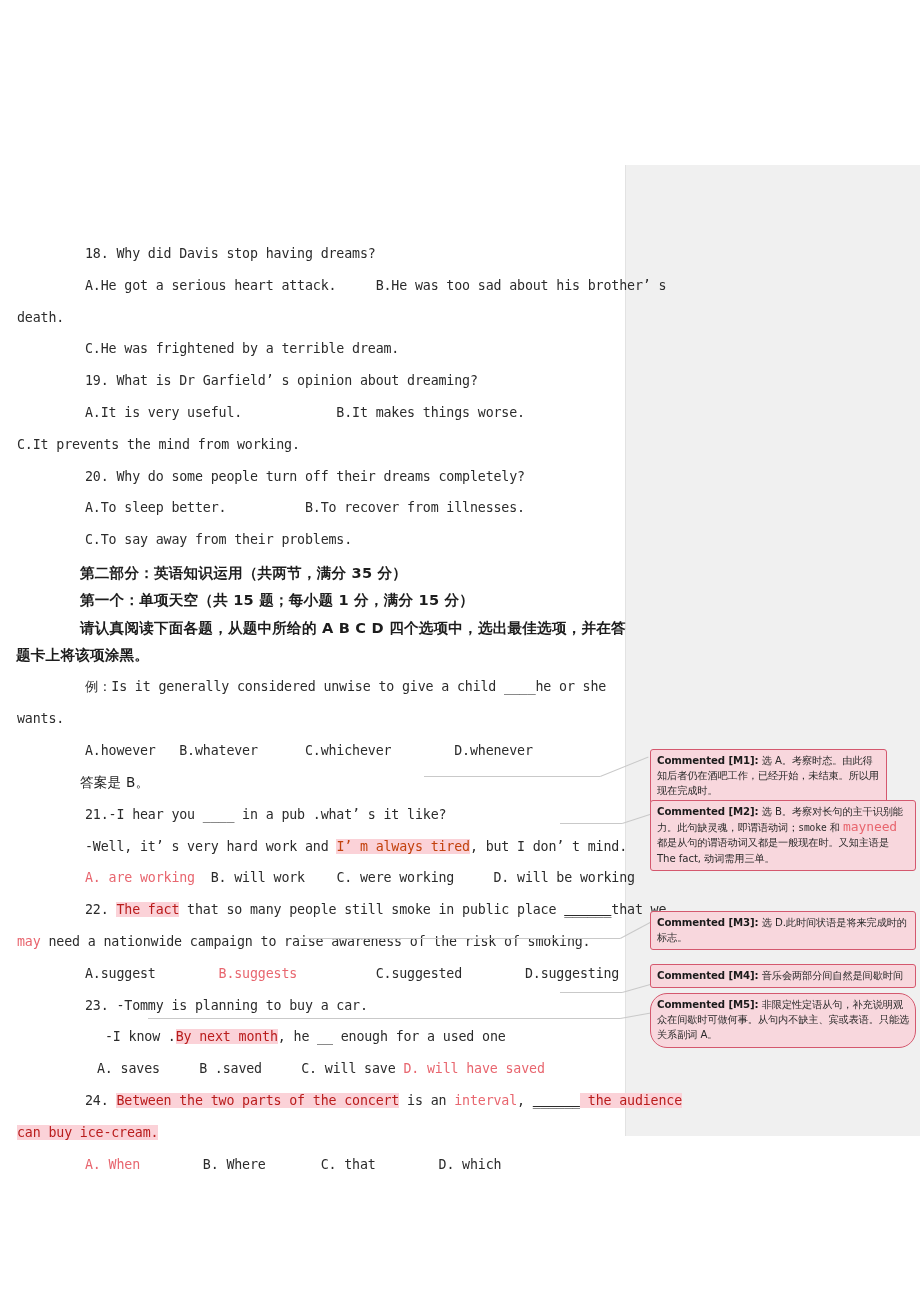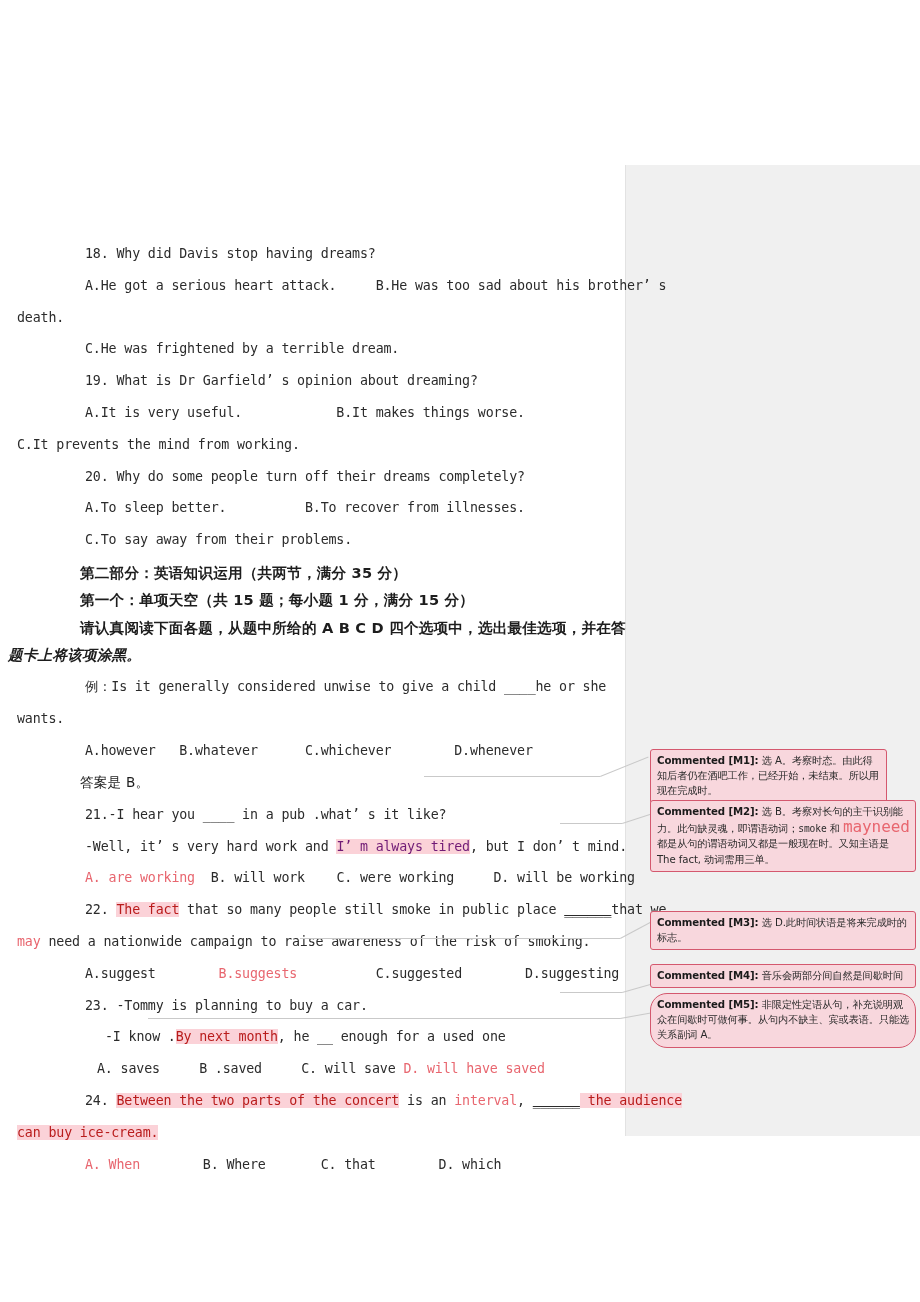--- a/index.html
+++ b/index.html
@@ -58,24 +58,24 @@
     font-family: "DejaVu Sans", "Liberation Sans", sans-serif;
     font-size: 14.6px;
     line-height: 27.5px;
     color: #1d1d1d;
     font-weight: bold;
     white-space: pre;
     margin: 0;
     padding-left: 80px;
     letter-spacing: 0.2px;
   }
-  .cn.outdent { padding-left: 8px; font-style: italic; }
+  .cn.outdent { padding-left: 16px; }
 
   .red { color: #e8666f; }
-  .hl  { background: #fbd2d8; color: #701a75; }
+  .hl  { background: #fbd2d8; color: #c2410c; }
   .hl-plain { background: #fbd2d8; color: #b91c1c; }
   .blank { text-decoration: underline; color: #2b2b2b; }
 
   
   .comment {
     position: absolute;
     box-sizing: border-box;
     background: #f8d7dd;
     border: 1px solid #d4586e;
     border-radius: 3px;
@@ -177,21 +177,21 @@
   <div class="leader" style="left:622px; top:992px; width:32px; transform: rotate(-16deg);"></div>
 
   <div class="underline-rule" style="left:148px; top:1018px; width:472px;"></div>
   <div class="leader" style="left:620px; top:1018px; width:34px; transform: rotate(-10deg);"></div>
 
   <div class="comment" style="left:650px; top:749px; width:237px;">
     <span class="tag">Commented [M1]:</span><span> 选 A。考察时态。由此得知后者仍在酒吧工作，已经开始，未结束。所以用现在完成时。</span>
   </div>
 
   <div class="comment" style="left:650px; top:800px; width:266px;">
-    <span class="tag">Commented [M2]:</span><span> 选 B。考察对长句的主干识别能力。此句缺灵魂，即谓语动词；</span><span style="font-family:'DejaVu Sans Mono', monospace;font-size:9.6px">smoke</span><span> 和 </span><span class="cred" style="font-family:'DejaVu Sans Mono', monospace;font-size:16px">mayneed</span><span> 都是从句的谓语动词又都是一般现在时。又知主语是 The fact, 动词需用三单。</span>
+    <span class="tag">Commented [M2]:</span><span> 选 B。考察对长句的主干识别能力。此句缺灵魂，即谓语动词；</span><span style="font-family:'DejaVu Sans Mono', monospace;font-size:9.6px">smoke</span><span> 和 </span><span class="cred" style="font-family:'DejaVu Sans Mono', monospace;font-size:13px">mayneed</span><span> 都是从句的谓语动词又都是一般现在时。又知主语是 The fact, 动词需用三单。</span>
   </div>
 
   <div class="comment" style="left:650px; top:911px; width:266px;">
     <span class="tag">Commented [M3]:</span><span> 选 D.此时间状语是将来完成时的标志。</span>
   </div>
 
   <div class="comment" style="left:650px; top:964px; width:266px;">
     <span class="tag">Commented [M4]:</span><span> 音乐会两部分间自然是间歇时间</span>
   </div>
 

